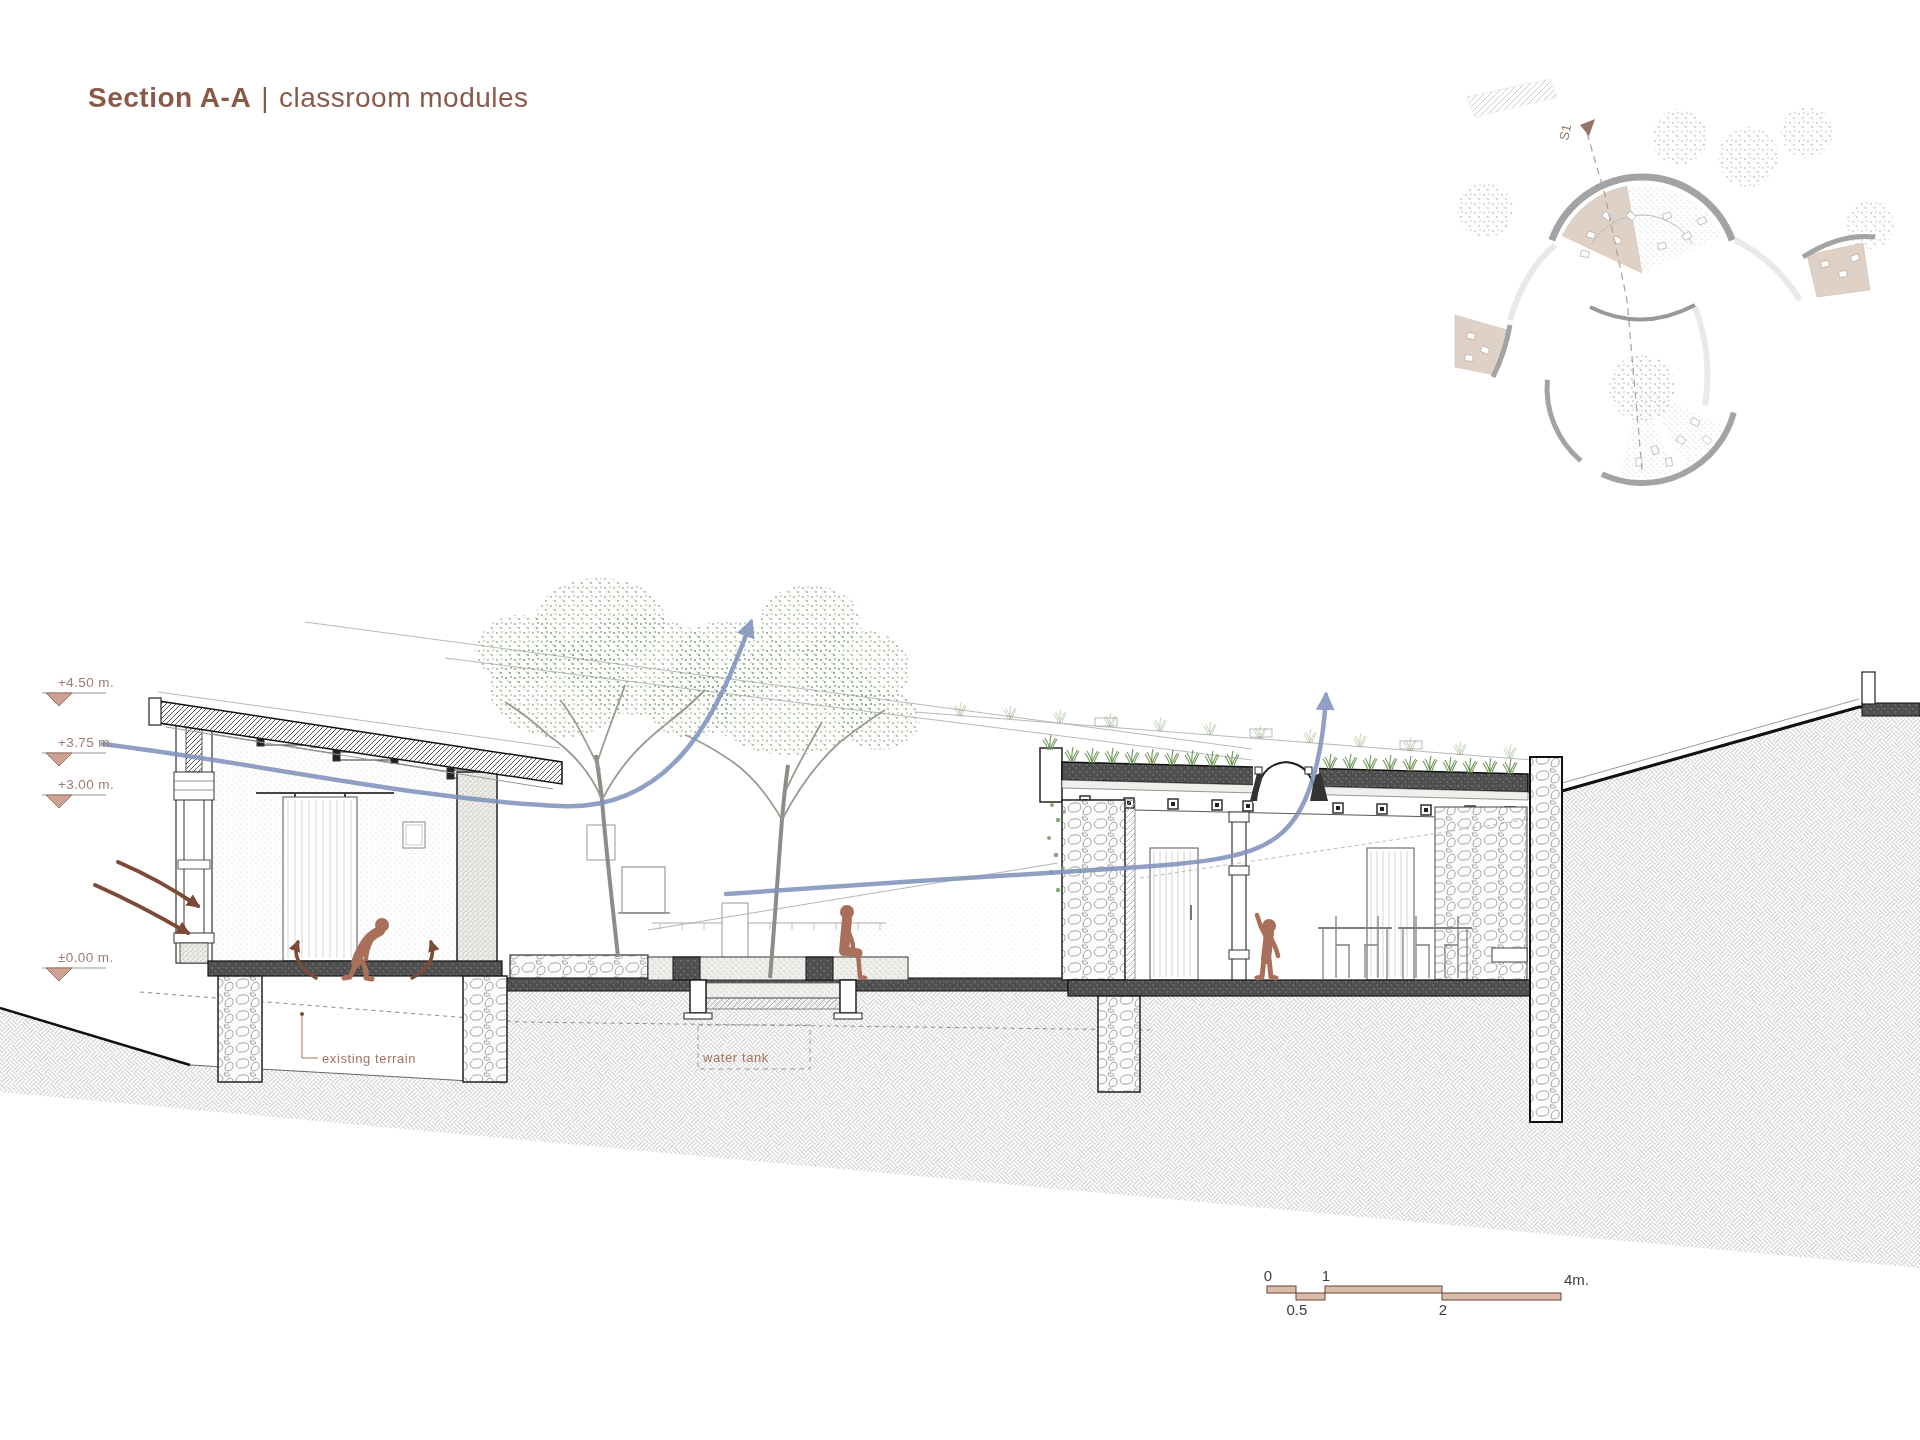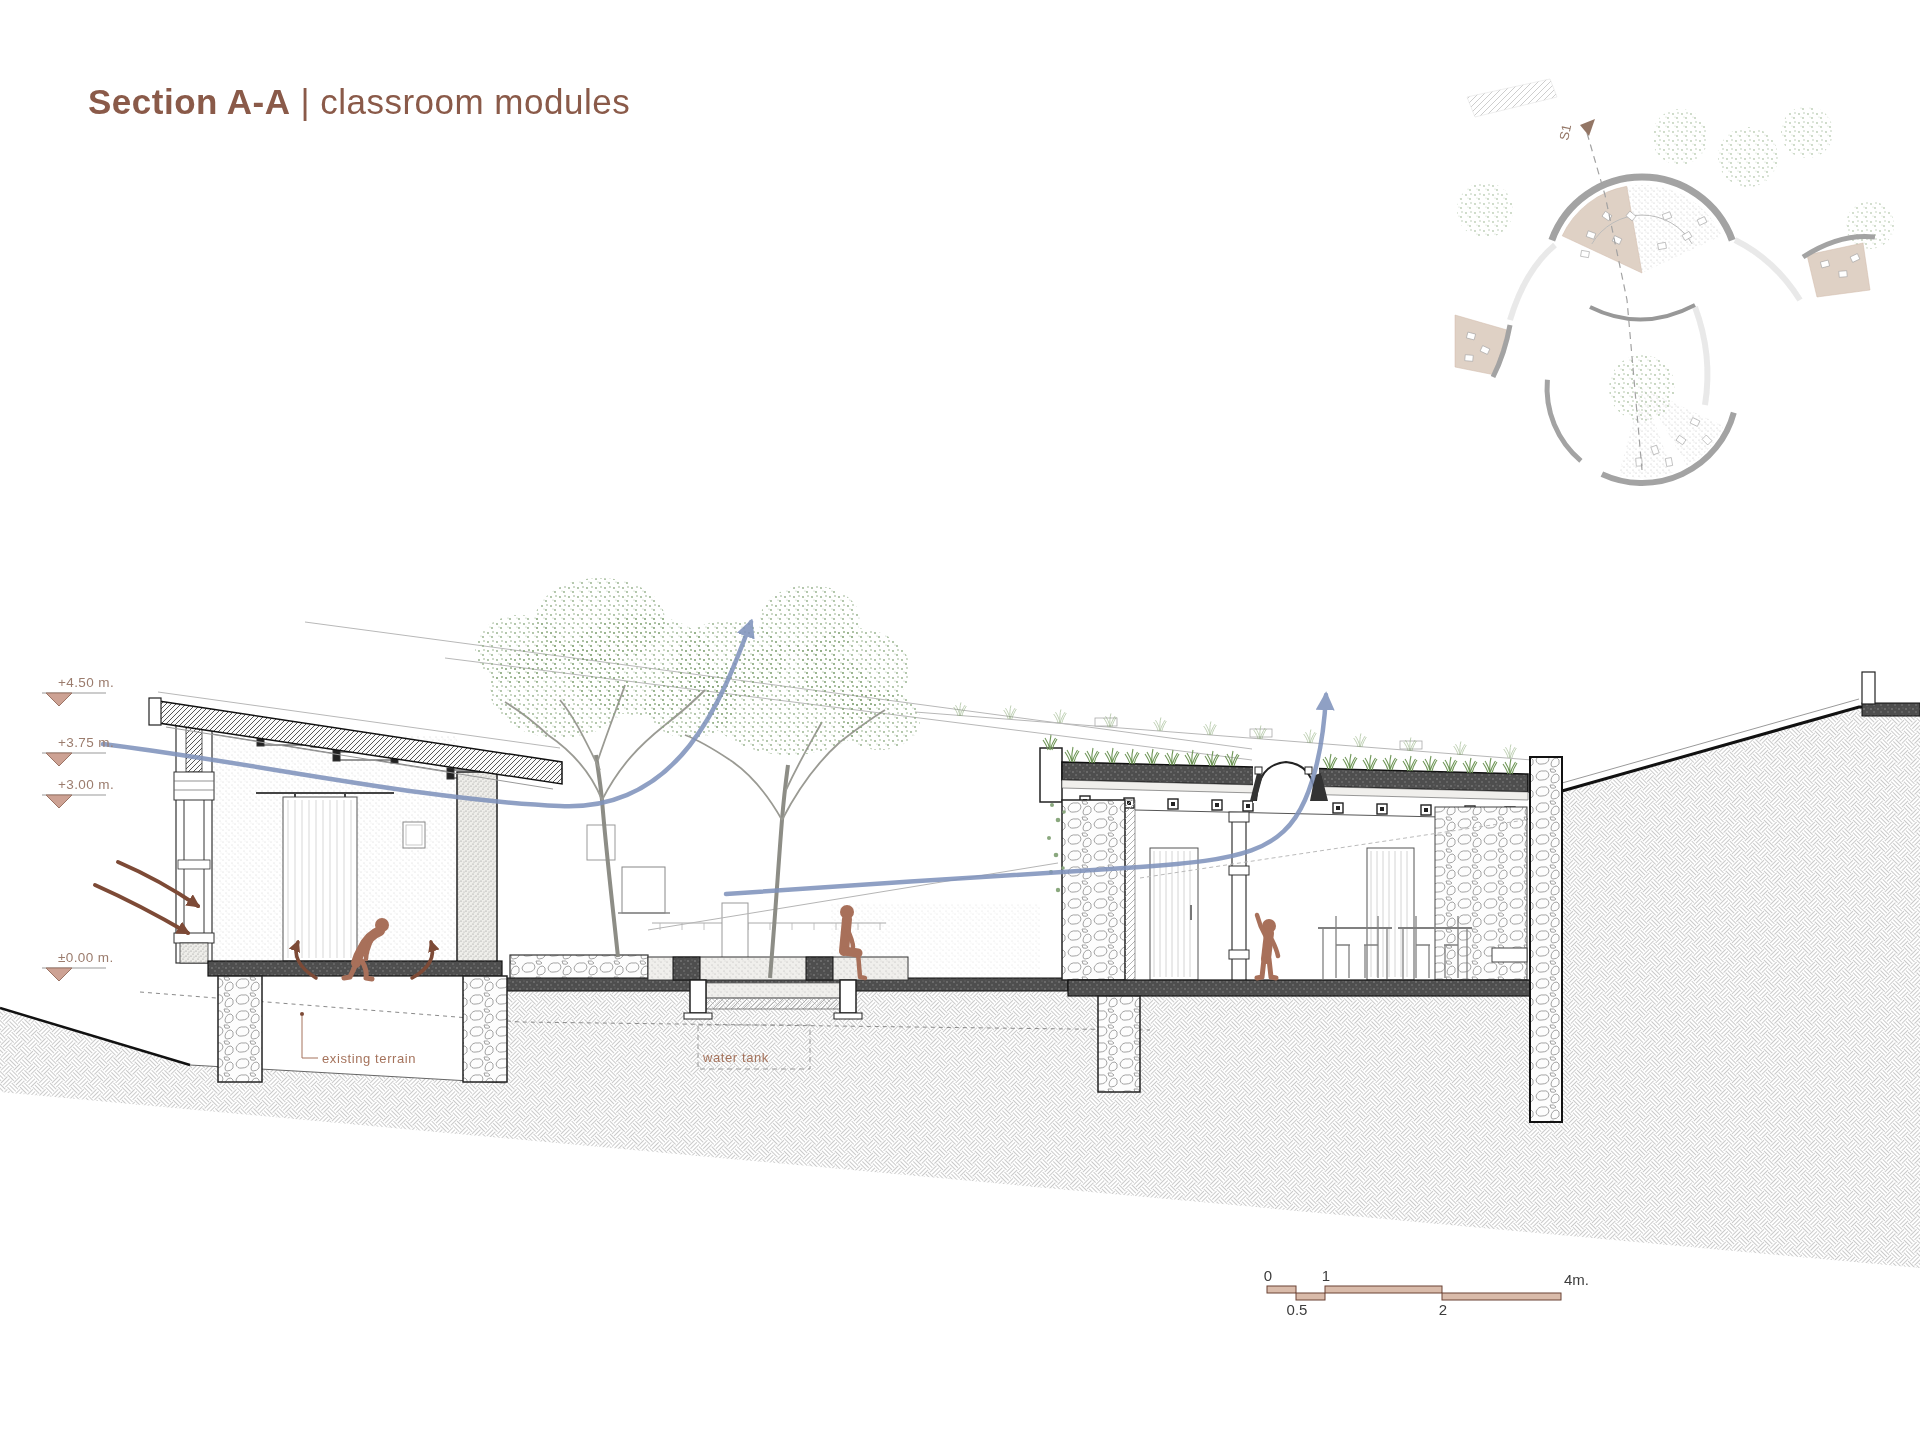--- a/index.html
+++ b/index.html
@@ -1,18 +1,18 @@
 <!DOCTYPE html>
 <html><head>
 <meta charset="utf-8">
 <style>
   html,body{margin:0;padding:0;background:#ffffff;}
   body{width:1920px;height:1440px;position:relative;font-family:"Liberation Sans",sans-serif;overflow:hidden;}
   #stage{position:absolute;left:0;top:0;width:1920px;height:1440px;}
-  #main-title{position:absolute;left:88px;top:82px;font-size:35px;color:#8a5a49;letter-spacing:.5px;white-space:nowrap;}
+  #main-title{position:absolute;left:88px;top:82px;font-size:28px;color:#8a5a49;letter-spacing:.5px;white-space:nowrap;}
   #main-title .t-bold{font-weight:bold;}
   #main-title .t-sep{font-weight:300;padding:0 10px;color:#8a5a49;}
   svg text{font-family:"Liberation Sans",sans-serif;}
   .elev-label{fill:#9b7c6d;font-size:13.5px;letter-spacing:.4px;}
   .anno-label{fill:#a5735c;font-size:13px;letter-spacing:.6px;}
   .scale-label{fill:#3c3c3c;font-size:15px;}
 </style>
 </head>
 <body>
 

